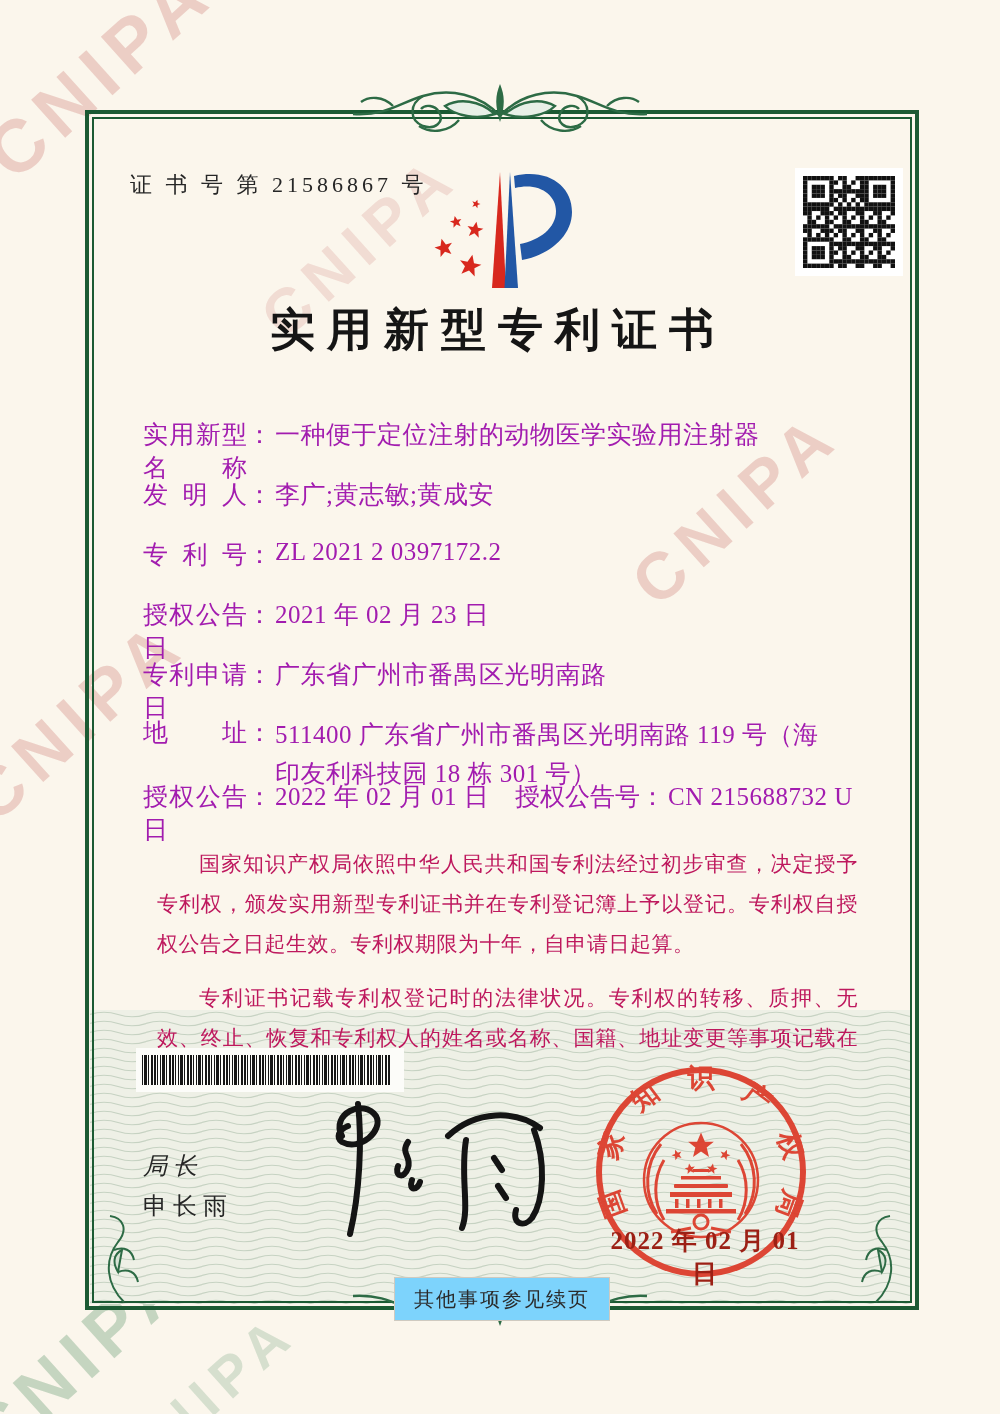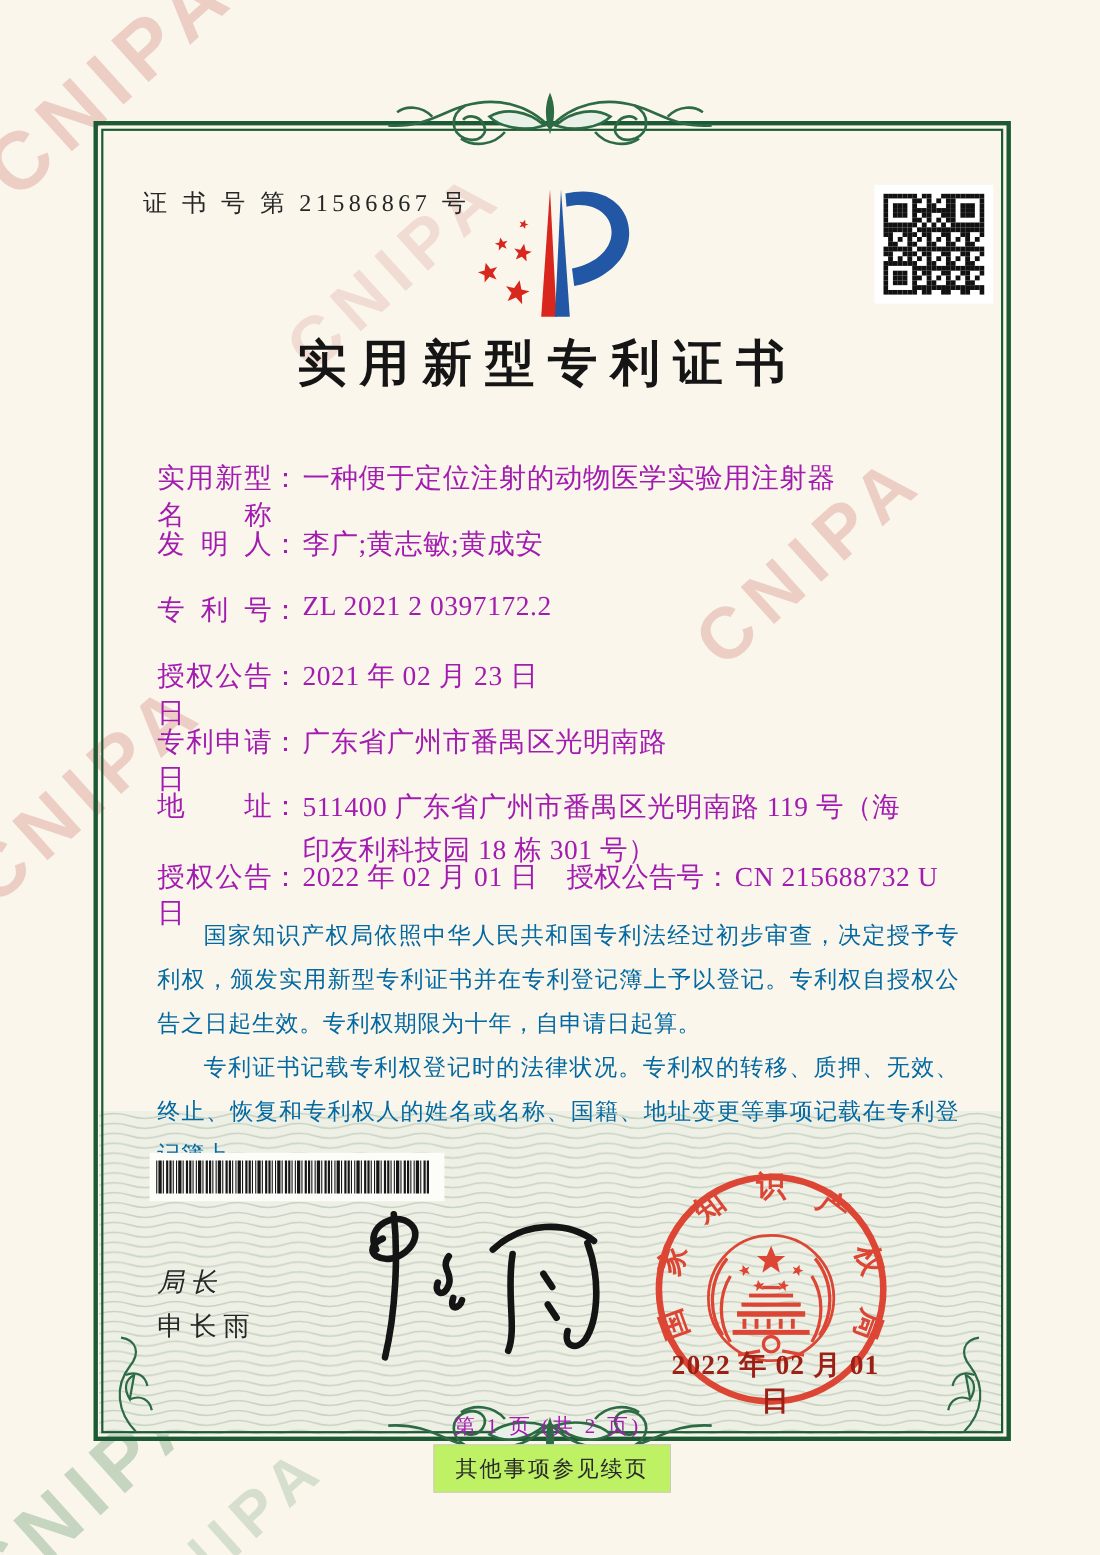--- a/index.html
+++ b/index.html
@@ -29,35 +29,35 @@
          font-size:45px;font-weight:bold;letter-spacing:12px;color:#151515;z-index:3;}
   
   .field-row{position:absolute;left:143px;width:745px;font-size:25px;color:#a21caf;z-index:3;}
   .flabel{display:inline-block;width:104px;text-align:justify;text-align-last:justify;vertical-align:top;}
   .fcolon{display:inline-block;vertical-align:top;}
   .fvalue{margin-left:3px;letter-spacing:0.5px;}
   .wrapval{display:inline-block;width:548px;vertical-align:top;line-height:1.55;}
   .grant-right{position:absolute;left:372px;top:0;}
   
   .bodytext{position:absolute;left:143px;top:831px;width:729px;z-index:3;}
-  .bodytext p{margin:0;font-size:21px;line-height:1.9;text-indent:2em;
-              text-align:justify;letter-spacing:0.5px;color:#0369a1;}
+  .bodytext p{margin:14px;font-size:21px;line-height:1.9;text-indent:2em;
+              text-align:justify;letter-spacing:0.5px;color:#be185d;}
   
   .barcode{position:absolute;left:136px;top:1048px;width:268px;height:44px;background:#fcfcf9;
            z-index:3;display:flex;align-items:center;padding:0 6px;box-sizing:border-box;}
   .barcode span{display:inline-block;height:30px;background:#161616;}
   .officer-title{position:absolute;left:143px;top:1150px;font-size:24px;letter-spacing:6px;z-index:3;font-style:italic;}
   .officer-name{position:absolute;left:143px;top:1190px;font-size:24px;letter-spacing:6px;z-index:3;}
   .signature{position:absolute;left:290px;top:1096px;width:260px;height:148px;z-index:4;}
   .seal{position:absolute;left:591px;top:1062px;width:220px;height:220px;z-index:4;opacity:0.93;}
   .seal-date{position:absolute;left:595px;top:1224px;width:220px;text-align:center;
              font-size:25px;letter-spacing:1px;color:#9c2015;z-index:5;font-weight:bold;}
   .page-info{position:absolute;left:85px;top:1284px;width:826px;text-align:center;
              font-size:19px;letter-spacing:3px;z-index:3;color:#a21caf;}
-  .note-box{position:absolute;left:394px;top:1313px;width:214px;height:42px;background:#bef264;
+  .note-box{position:absolute;left:394px;top:1277px;width:214px;height:42px;background:#7dd3fc;
             border:1px solid #cfcac0;z-index:4;display:flex;align-items:center;justify-content:center;
             font-size:20px;letter-spacing:2px;color:#2a2a2a;}
   .ornament{position:absolute;z-index:3;pointer-events:none;}
 </style>
 </head>
 <body>
 
 <div id="page">
 
   <span class="wm pink" style="left:-38px;top:30px;font-size:74px;">CNIPA</span>

